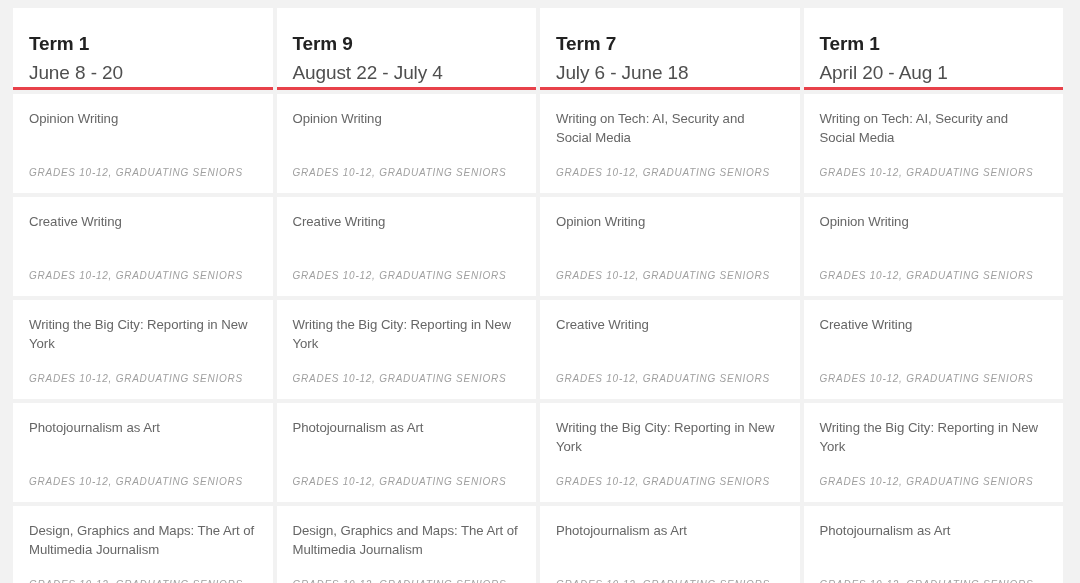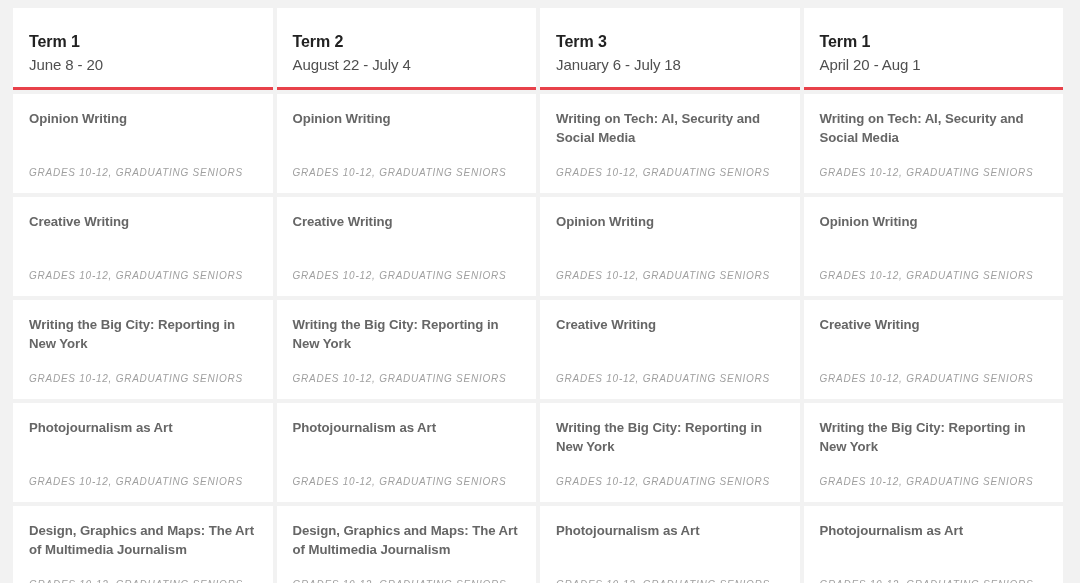--- a/index.html
+++ b/index.html
@@ -29,28 +29,28 @@
 
   
   .term-header {
     background: #ffffff;
     border-bottom: 3px solid #e8414a;
     padding: 22px 16px 17px 16px;
     box-sizing: border-box;
     height: 82px;
   }
   .term-name {
-    font-size: 16px;
+    font-size: 19px;
     font-weight: bold;
     color: #222222;
     line-height: 1.45;
     letter-spacing: -0.1px;
   }
   .term-dates {
-    font-size: 15px;
+    font-size: 19px;
     font-weight: normal;
     color: #4f4f4f;
     line-height: 1.5;
     letter-spacing: -0.1px;
     margin-top: 1px;
   }
 
   
   .course-cell {
     background: #ffffff;
@@ -59,21 +59,20 @@
     height: 99px;
     display: flex;
     flex-direction: column;
     justify-content: space-between;
   }
   .course-title {
     font-size: 13.2px;
     color: #666666;
     line-height: 1.42;
     letter-spacing: -0.05px;
-    font-weight: bold;
   }
   .course-grades {
     font-size: 10px;
     color: #a0a0a0;
     letter-spacing: 0.75px;
     line-height: 1.3;
     text-transform: uppercase;
     white-space: nowrap;
     font-style: italic;
   }
@@ -81,26 +80,26 @@
 </head>
 <body>
 
 <div class="schedule-grid">
 
   <div class="term-header">
     <div class="term-name">Term 1</div>
     <div class="term-dates">June 8 - 20</div>
   </div>
   <div class="term-header">
-    <div class="term-name">Term 2</div>
+    <div class="term-name">Term 9</div>
     <div class="term-dates">August 22 - July 4</div>
   </div>
   <div class="term-header">
-    <div class="term-name">Term 3</div>
-    <div class="term-dates">January 6 - July 18</div>
+    <div class="term-name">Term 7</div>
+    <div class="term-dates">July 6 - June 18</div>
   </div>
   <div class="term-header">
     <div class="term-name">Term 1</div>
     <div class="term-dates">April 20 - Aug 1</div>
   </div>
 
   <div class="course-cell">
     <div class="course-title">Opinion Writing</div>
     <div class="course-grades">GRADES 10-12, GRADUATING SENIORS</div>
   </div>

